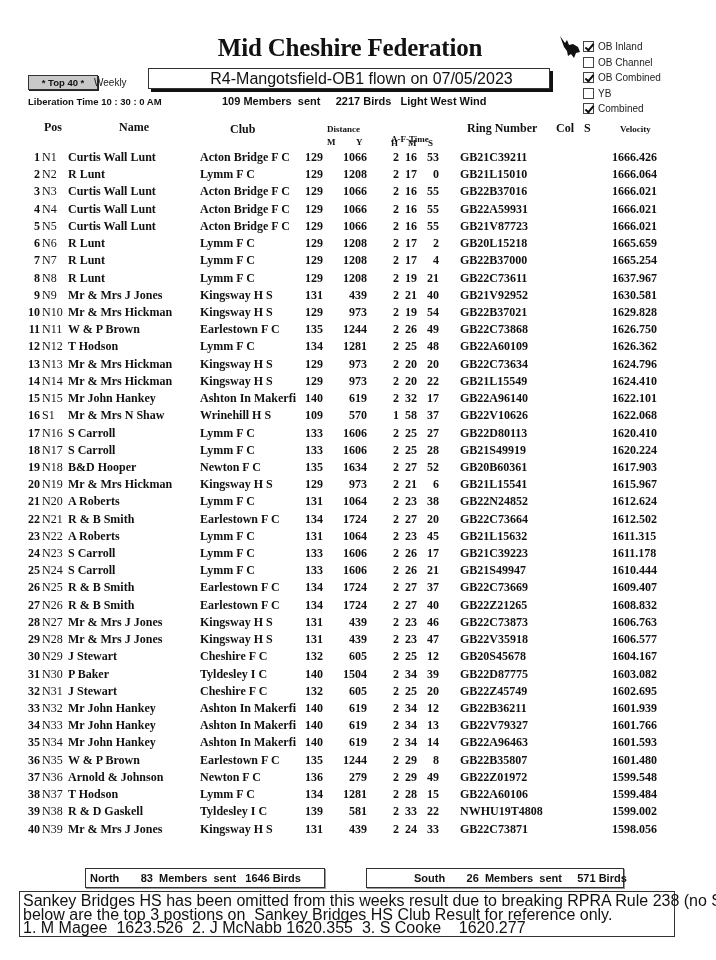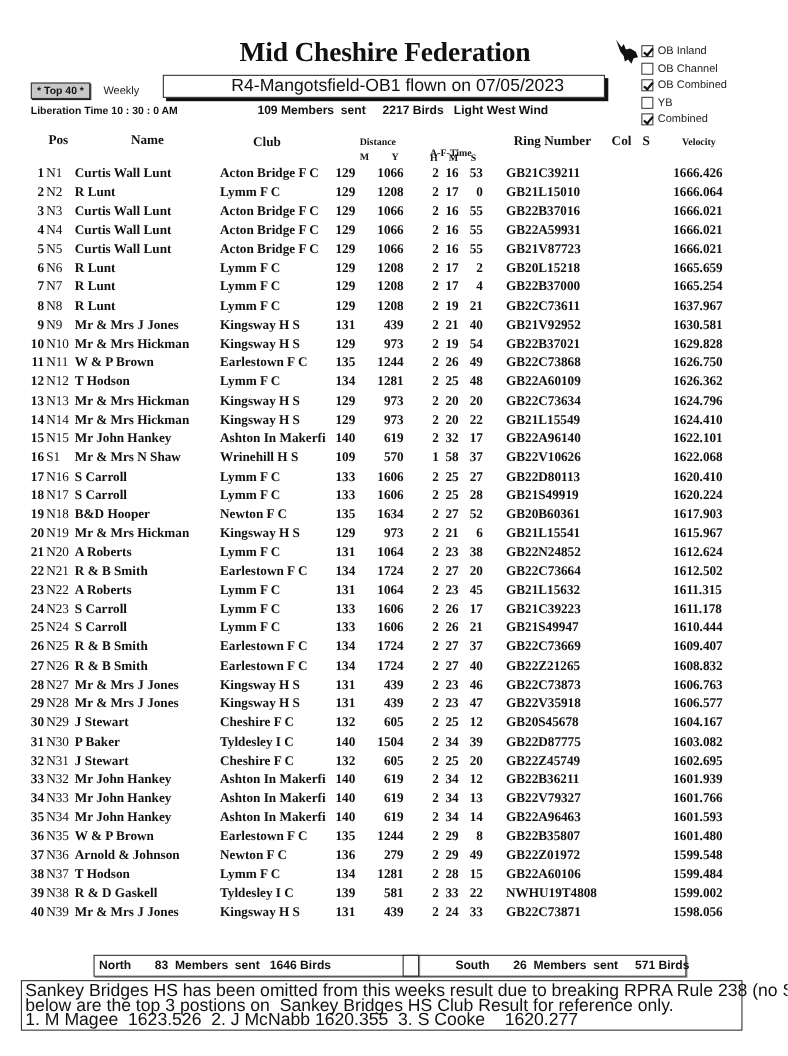--- a/index.html
+++ b/index.html
@@ -14,35 +14,35 @@
 
   .opts { position: absolute; left: 583px; top: 39px; }
   .opt { display: flex; align-items: center; height: 15.5px; font-family: "Liberation Sans", sans-serif; font-size: 10px; color: #222; }
   .cb { width: 11px; height: 11px; border: 1px solid #444; margin-right: 4px; position: relative; background: #fff; flex: none; }
   .cb.checked::after {
     content: ""; position: absolute; left: 3px; top: 0px; width: 3px; height: 7px;
     border: solid #111; border-width: 0 2px 2px 0; transform: rotate(40deg);
   }
 
   .top40 {
-    position: absolute; left: 28px; top: 75px; width: 54px; height: 15px;
+    position: absolute; left: 28px; top: 75px; width: 70px; height: 15px;
     background: #c8c8c8; border: 1px solid #333; box-shadow: 1px 1px 0 #222;
     font-family: "Liberation Sans", sans-serif; font-weight: bold; font-size: 9.5px;
     text-align: center; line-height: 13px;
   }
   .weekly { position: absolute; left: 94px; top: 77px; font-family: "Liberation Sans", sans-serif; font-size: 10px; color: #222; }
 
   .race-box {
     position: absolute; left: 148px; top: 68px; width: 402px; height: 21px;
     border: 1px solid #333; box-shadow: 3px 3px 0 #111; background: #fff;
     font-family: "Liberation Sans", sans-serif; font-size: 16px; text-align: center; line-height: 19px; padding-left: 25px;
   }
 
   .lib { position: absolute; left: 28px; top: 96px; font-family: "Liberation Sans", sans-serif; font-weight: bold; font-size: 9.5px; }
-  .stats { position: absolute; left: 222px; top: 95px; font-family: "Liberation Sans", sans-serif; font-weight: bold; font-size: 11px; white-space: pre; margin-left: 12px; }
+  .stats { position: absolute; left: 222px; top: 95px; font-family: "Liberation Sans", sans-serif; font-weight: bold; font-size: 11px; white-space: pre; }
 
   .hdr { position: absolute; font-weight: bold; font-size: 12px; }
   .hdr.small { font-size: 9px; }
 
   .rows { position: absolute; left: 0; top: 150px; width: 716px; }
   .row { position: relative; height: 17.23px; font-weight: bold; font-size: 12px; white-space: nowrap; }
   .row span { position: absolute; top: 0; }
   .c-pos { left: 24px; width: 16px; text-align: right; }
   .c-sec { left: 42px; font-weight: normal; }
   .c-name { left: 68px; }
@@ -637,20 +637,20 @@
       <span class="c-m">131</span>
       <span class="c-y">439</span>
       <span class="c-h">2</span>
       <span class="c-mi">24</span>
       <span class="c-s">33</span>
       <span class="c-ring">GB22C73871</span>
       <span class="c-vel">1598.056</span>
     </div>
   </div>
 
-<div class="region-box" style="left:85px; width:296px;"><span>North</span>       <span>83  Members  sent</span>   <span>1646 Birds</span></div>
+<div class="region-box" style="left:85px; width:240px;"><span>North</span>       <span>83  Members  sent</span>   <span>1646 Birds</span></div>
 <div class="region-box" style="left:366px; width:258px;padding-left:47px;"><span>South</span>       <span>26  Members  sent</span>     <span>571 Birds</span></div>
 
 <div class="note-box">
   <div>Sankey Bridges HS has been omitted from this weeks result due to breaking RPRA Rule 238 (no Stike Reports)</div>
   <div>below are the top 3 postions on  Sankey Bridges HS Club Result for reference only.</div>
   <div>1. M Magee  1623.526  2. J McNabb 1620.355  3. S Cooke    1620.277</div>
 </div>
 
 </body></html>

